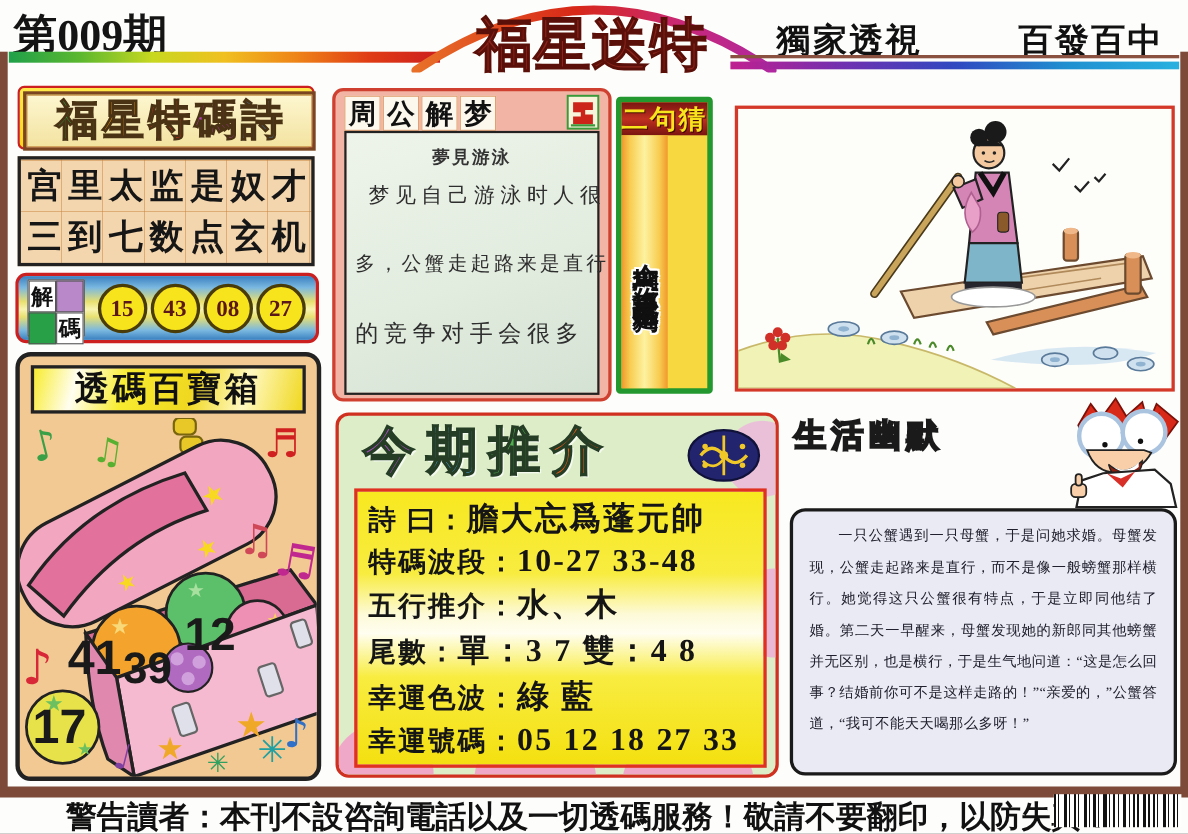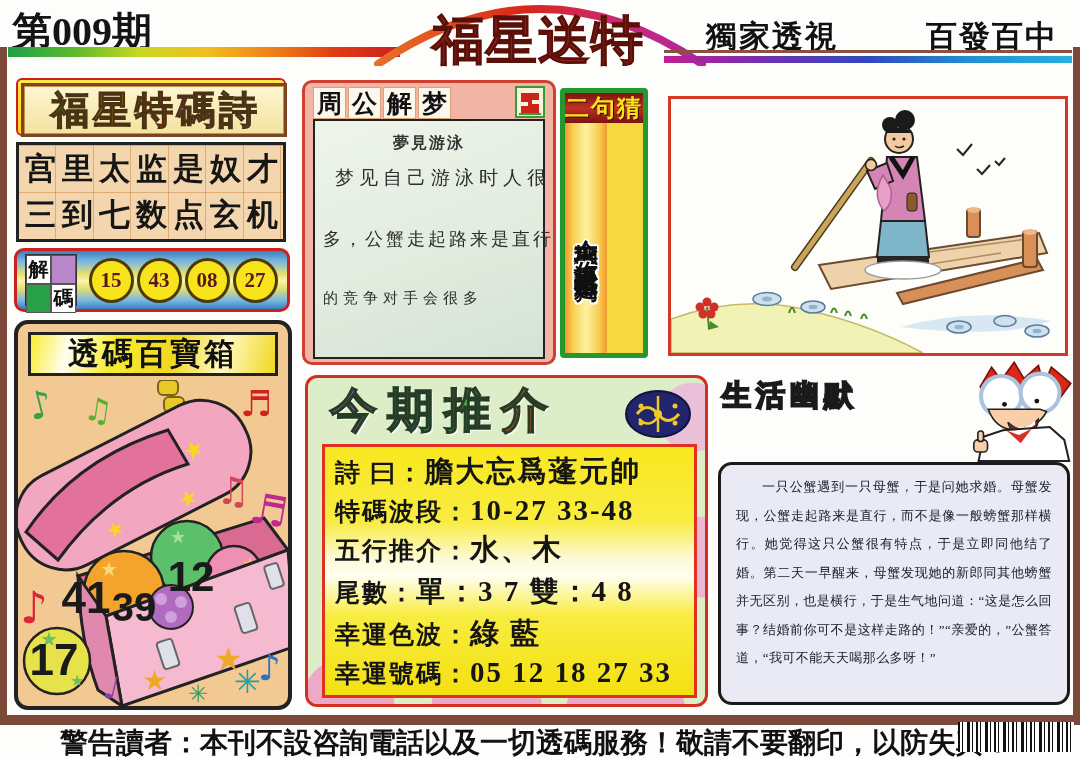--- a/index.html
+++ b/index.html
@@ -69,21 +69,21 @@
   .dream-cell{width:31px;height:30px;background:#fdf8ee;border:1px solid #e0a070;display:flex;align-items:center;
     justify-content:center;font-family:"Liberation Serif",serif;font-weight:900;font-size:25px;color:#111;}
   .stamp{position:absolute;right:8px;top:3px;width:30px;height:32px;}
   .dream-content{position:absolute;left:8px;top:36px;width:232px;height:240px;border:2.5px solid #222;box-sizing:border-box;
     background:linear-gradient(160deg,#eef4ea 0%,#e2ecdf 55%,#d4e2d4 100%);}
   .dream-sub{position:absolute;left:0;top:12px;width:100%;text-align:center;font-family:"Liberation Serif",serif;
     font-size:16px;font-weight:bold;letter-spacing:2px;color:#333;}
   .dl{position:absolute;font-family:"Liberation Serif",serif;color:#2e2e2e;white-space:nowrap;}
   .dl1{left:20px;top:44px;font-size:19px;letter-spacing:5px;}
   .dl2{left:8px;top:106px;font-size:18px;letter-spacing:3px;}
-  .dl3{left:8px;top:168px;font-size:15px;letter-spacing:5px;}
+  .dl3{left:8px;top:168px;font-size:21px;letter-spacing:5px;}
 
   .recommend{left:305px;top:375px;width:403px;height:332px;border:3px solid #d03020;border-radius:12px;
     box-sizing:border-box;background:#dcedc8;overflow:hidden;}
   .pink-blobs{position:absolute;inset:0;
     background:radial-gradient(circle at 10% 100%,#f0a8c8 0 46px,transparent 47px),
                radial-gradient(circle at 45% 102%,#f0a8c8 0 55px,transparent 56px),
                radial-gradient(circle at 80% 104%,#f0a8c8 0 60px,transparent 61px),
                radial-gradient(circle at 100% 55%,#eab8d4 0 40px,transparent 41px),
                radial-gradient(circle at 97% 12%,#eac0d8 0 34px,transparent 35px);}
   .rec-title{position:absolute;left:22px;top:4px;display:flex;gap:10px;}

